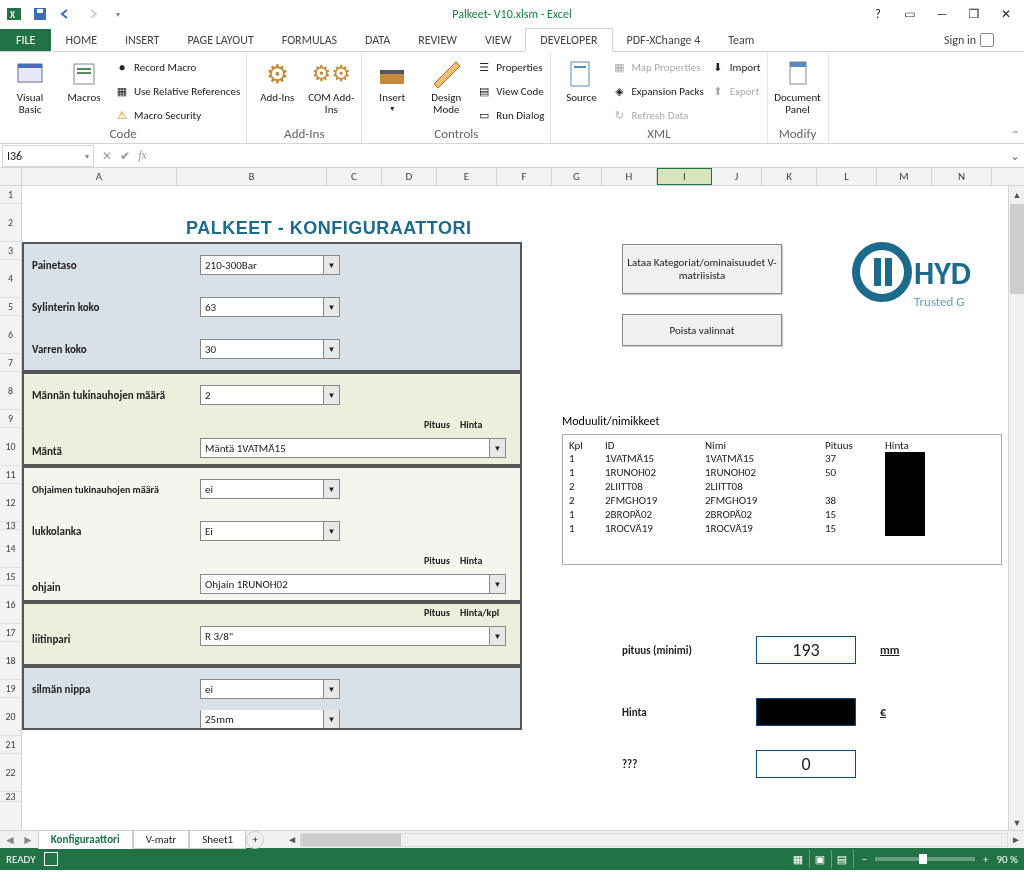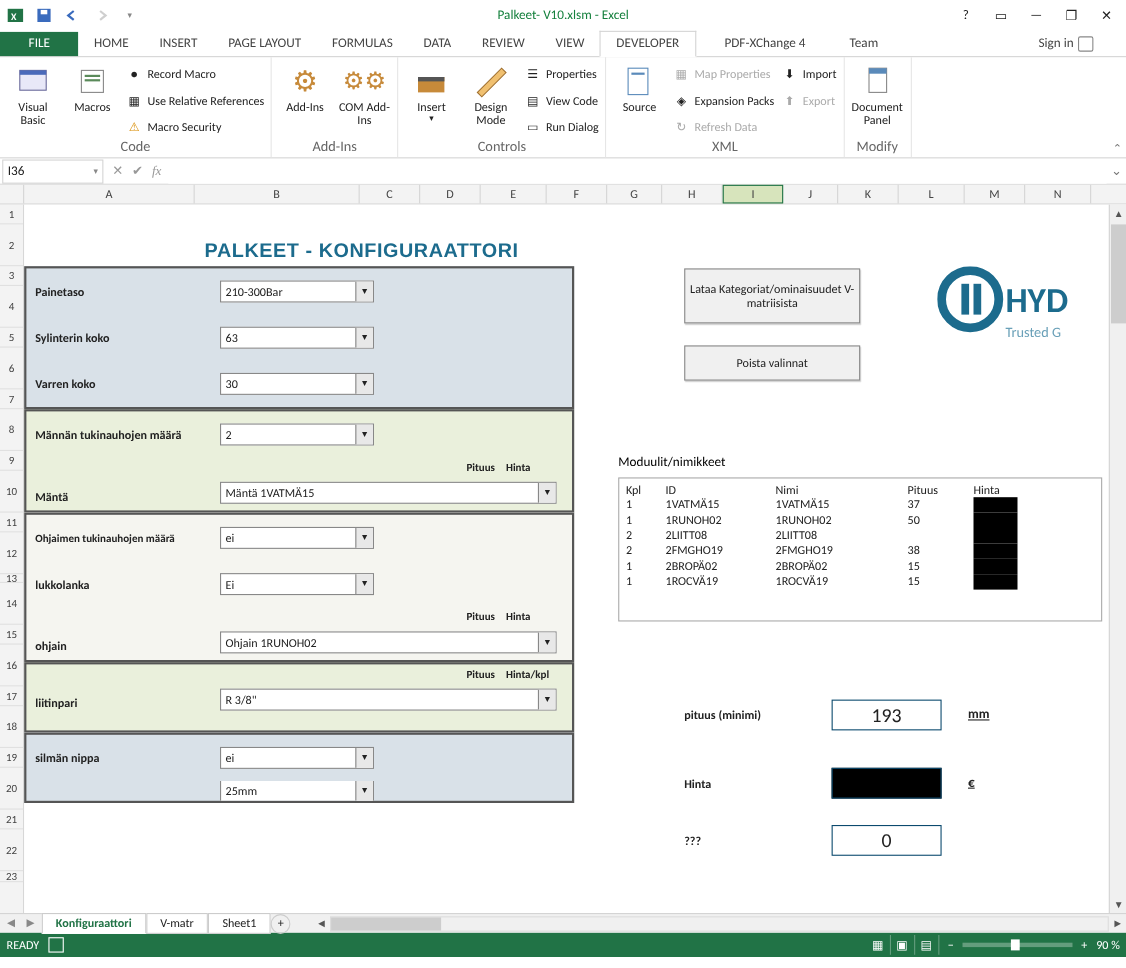--- a/index.html
+++ b/index.html
@@ -10,23 +10,23 @@
 .titlebar .qat { display: flex; align-items: center; padding-left: 2px; gap: 2px; }
 .qat-btn { width: 24px; height: 24px; display: flex; align-items: center; justify-content: center; }
 .qat-btn svg { width: 16px; height: 16px; }
 .titlebar .title { position:absolute; left:0; right:0; text-align:center; font-size: 12px; color: #15803d; pointer-events:none; }
 .titlebar .wc { margin-left: auto; display: flex; gap: 8px; padding-right: 6px; align-items: center; }
 .wc-btn { width: 24px; height: 24px; display: flex; align-items: center; justify-content: center; cursor: pointer; }
 
 
 .ribbon-tabs { height: 24px; display: flex; align-items: flex-end; border-bottom: 1px solid #d4d4d4; padding-left: 0px; position: relative; }
 .ribbon-tab { padding: 4px 14px 4px; font-size: 12px; color: #444; cursor: pointer; text-transform: uppercase; }
-.ribbon-tab.file { background: #217346; color: #fff; padding: 4px 26px; }
+.ribbon-tab.file { background: #217346; color: #fff; padding: 4px 16px; }
 .ribbon-tab.active { border: 1px solid #d4d4d4; border-bottom: 1px solid #fff; background: #fff; margin-bottom:-1px; text-transform: uppercase; }
-.ribbon-tab.pdf, .ribbon-tab.team { text-transform: none; margin-left: 12px; }
+.ribbon-tab.pdf, .ribbon-tab.team { text-transform: none; }
 .signin { position:absolute; right:30px; bottom:4px; font-size:12px; color:#444; display:flex; align-items:center; gap:4px; }
 
 
 .ribbon-body { height: 92px; border-bottom: 1px solid #d4d4d4; display: flex; position: relative; }
 .ribbon-group { border-right: 1px solid #e6e6e6; padding: 2px 6px 0; display: flex; flex-direction: column; }
 .group-label { text-align: center; font-size: 13px; color: #666; margin-top: auto; padding-bottom: 2px; }
 .rg-row { display:flex; align-items:flex-start; gap:6px; }
 .big-btn { display:flex; flex-direction:column; align-items:center; justify-content:flex-start; width:48px; padding-top:4px; font-size:11px; text-align:center; line-height:1.1; }
 .big-btn .ico { width:32px; height:32px; margin-bottom:2px; display:flex; align-items:center; justify-content:center; }
 .small-stack { display:flex; flex-direction:column; gap:2px; padding-top:2px; }

